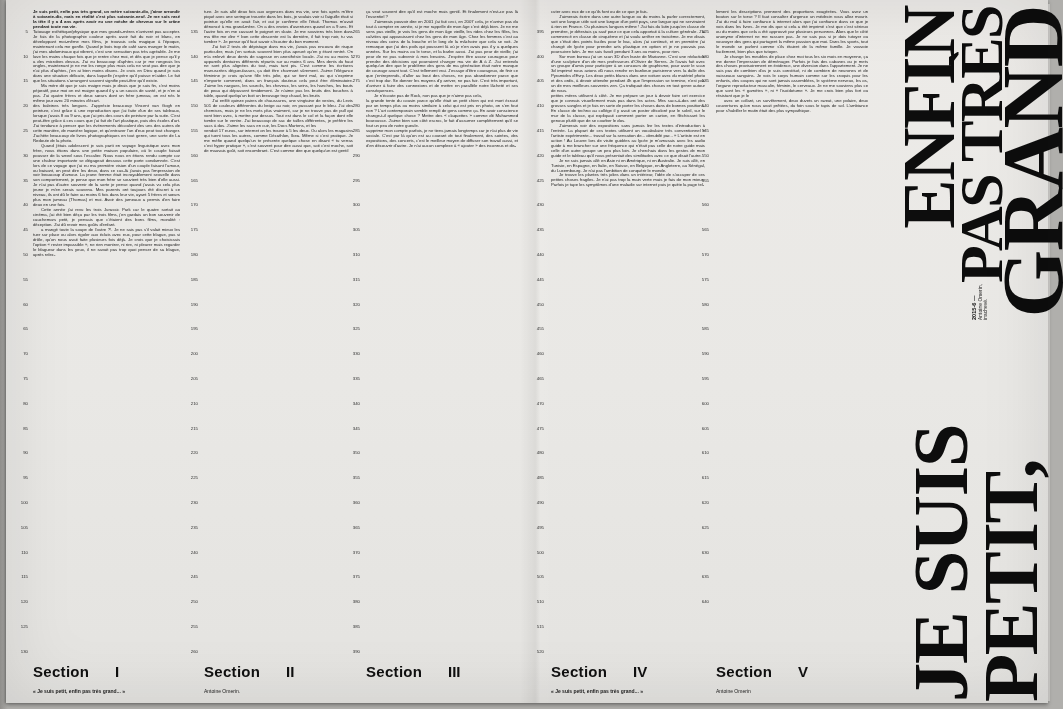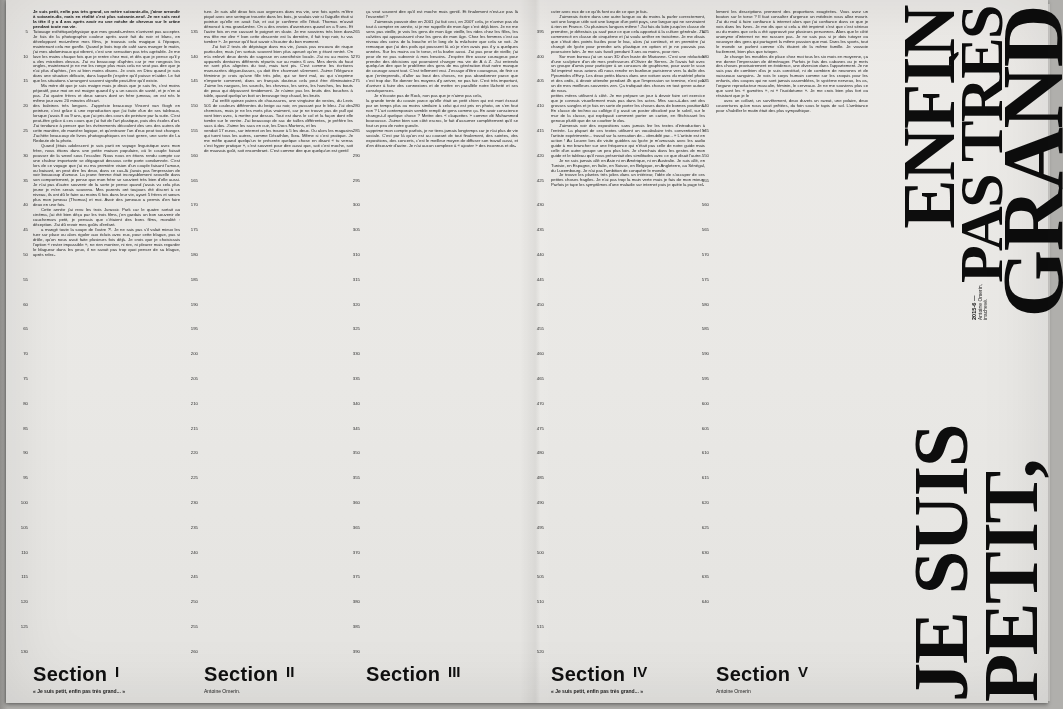--- a/index.html
+++ b/index.html
@@ -17,21 +17,21 @@
   .bodycol{position:absolute;overflow:hidden;text-align:justify;color:#232323;
            font-size:4.3px;line-height:4.96px;letter-spacing:-0.03px;}
   .bodycol p{margin:0;text-indent:8px;}
   .bodycol p.no-ind{text-indent:0;}
   .bodycol p.b{font-weight:700;color:#161616;text-indent:0;}
   .gutter{position:absolute;width:20px;height:660px;}
   .lineno{position:absolute;right:0;font-size:4.3px;line-height:4.96px;color:#2c2c2c;}
 
   
   .section-block{position:absolute;top:663px;width:165px;height:40px;}
-  .section-label{font-weight:700;font-size:20px;letter-spacing:.3px;color:#101010;}
+  .section-label{font-weight:700;font-size:15px;letter-spacing:.3px;color:#101010;}
   .section-numeral{position:absolute;left:82px;top:0;font-weight:700;font-size:15px;color:#101010;}
   .section-caption{position:absolute;left:0;top:25px;font-size:5px;color:#1c1c1c;white-space:nowrap;}
   .s1 .section-caption,.s4 .section-caption{font-weight:700;}
   .s1{left:33px;} .s2{left:204px;} .s3{left:366px;} .s4{left:551px;} .s5{left:716px;}
 
   
   .rot-outer{position:absolute;overflow:visible;}
   .rot-inner{transform-origin:0 0;color:#0d0d0d;font-family:"Liberation Serif",serif;font-weight:700;}
   .title-top{left:903px;top:6px;width:158px;height:352px;}
   .title-top .rot-inner{width:352px;height:158px;transform:rotate(-90deg) translateX(-352px);text-align:right;}

